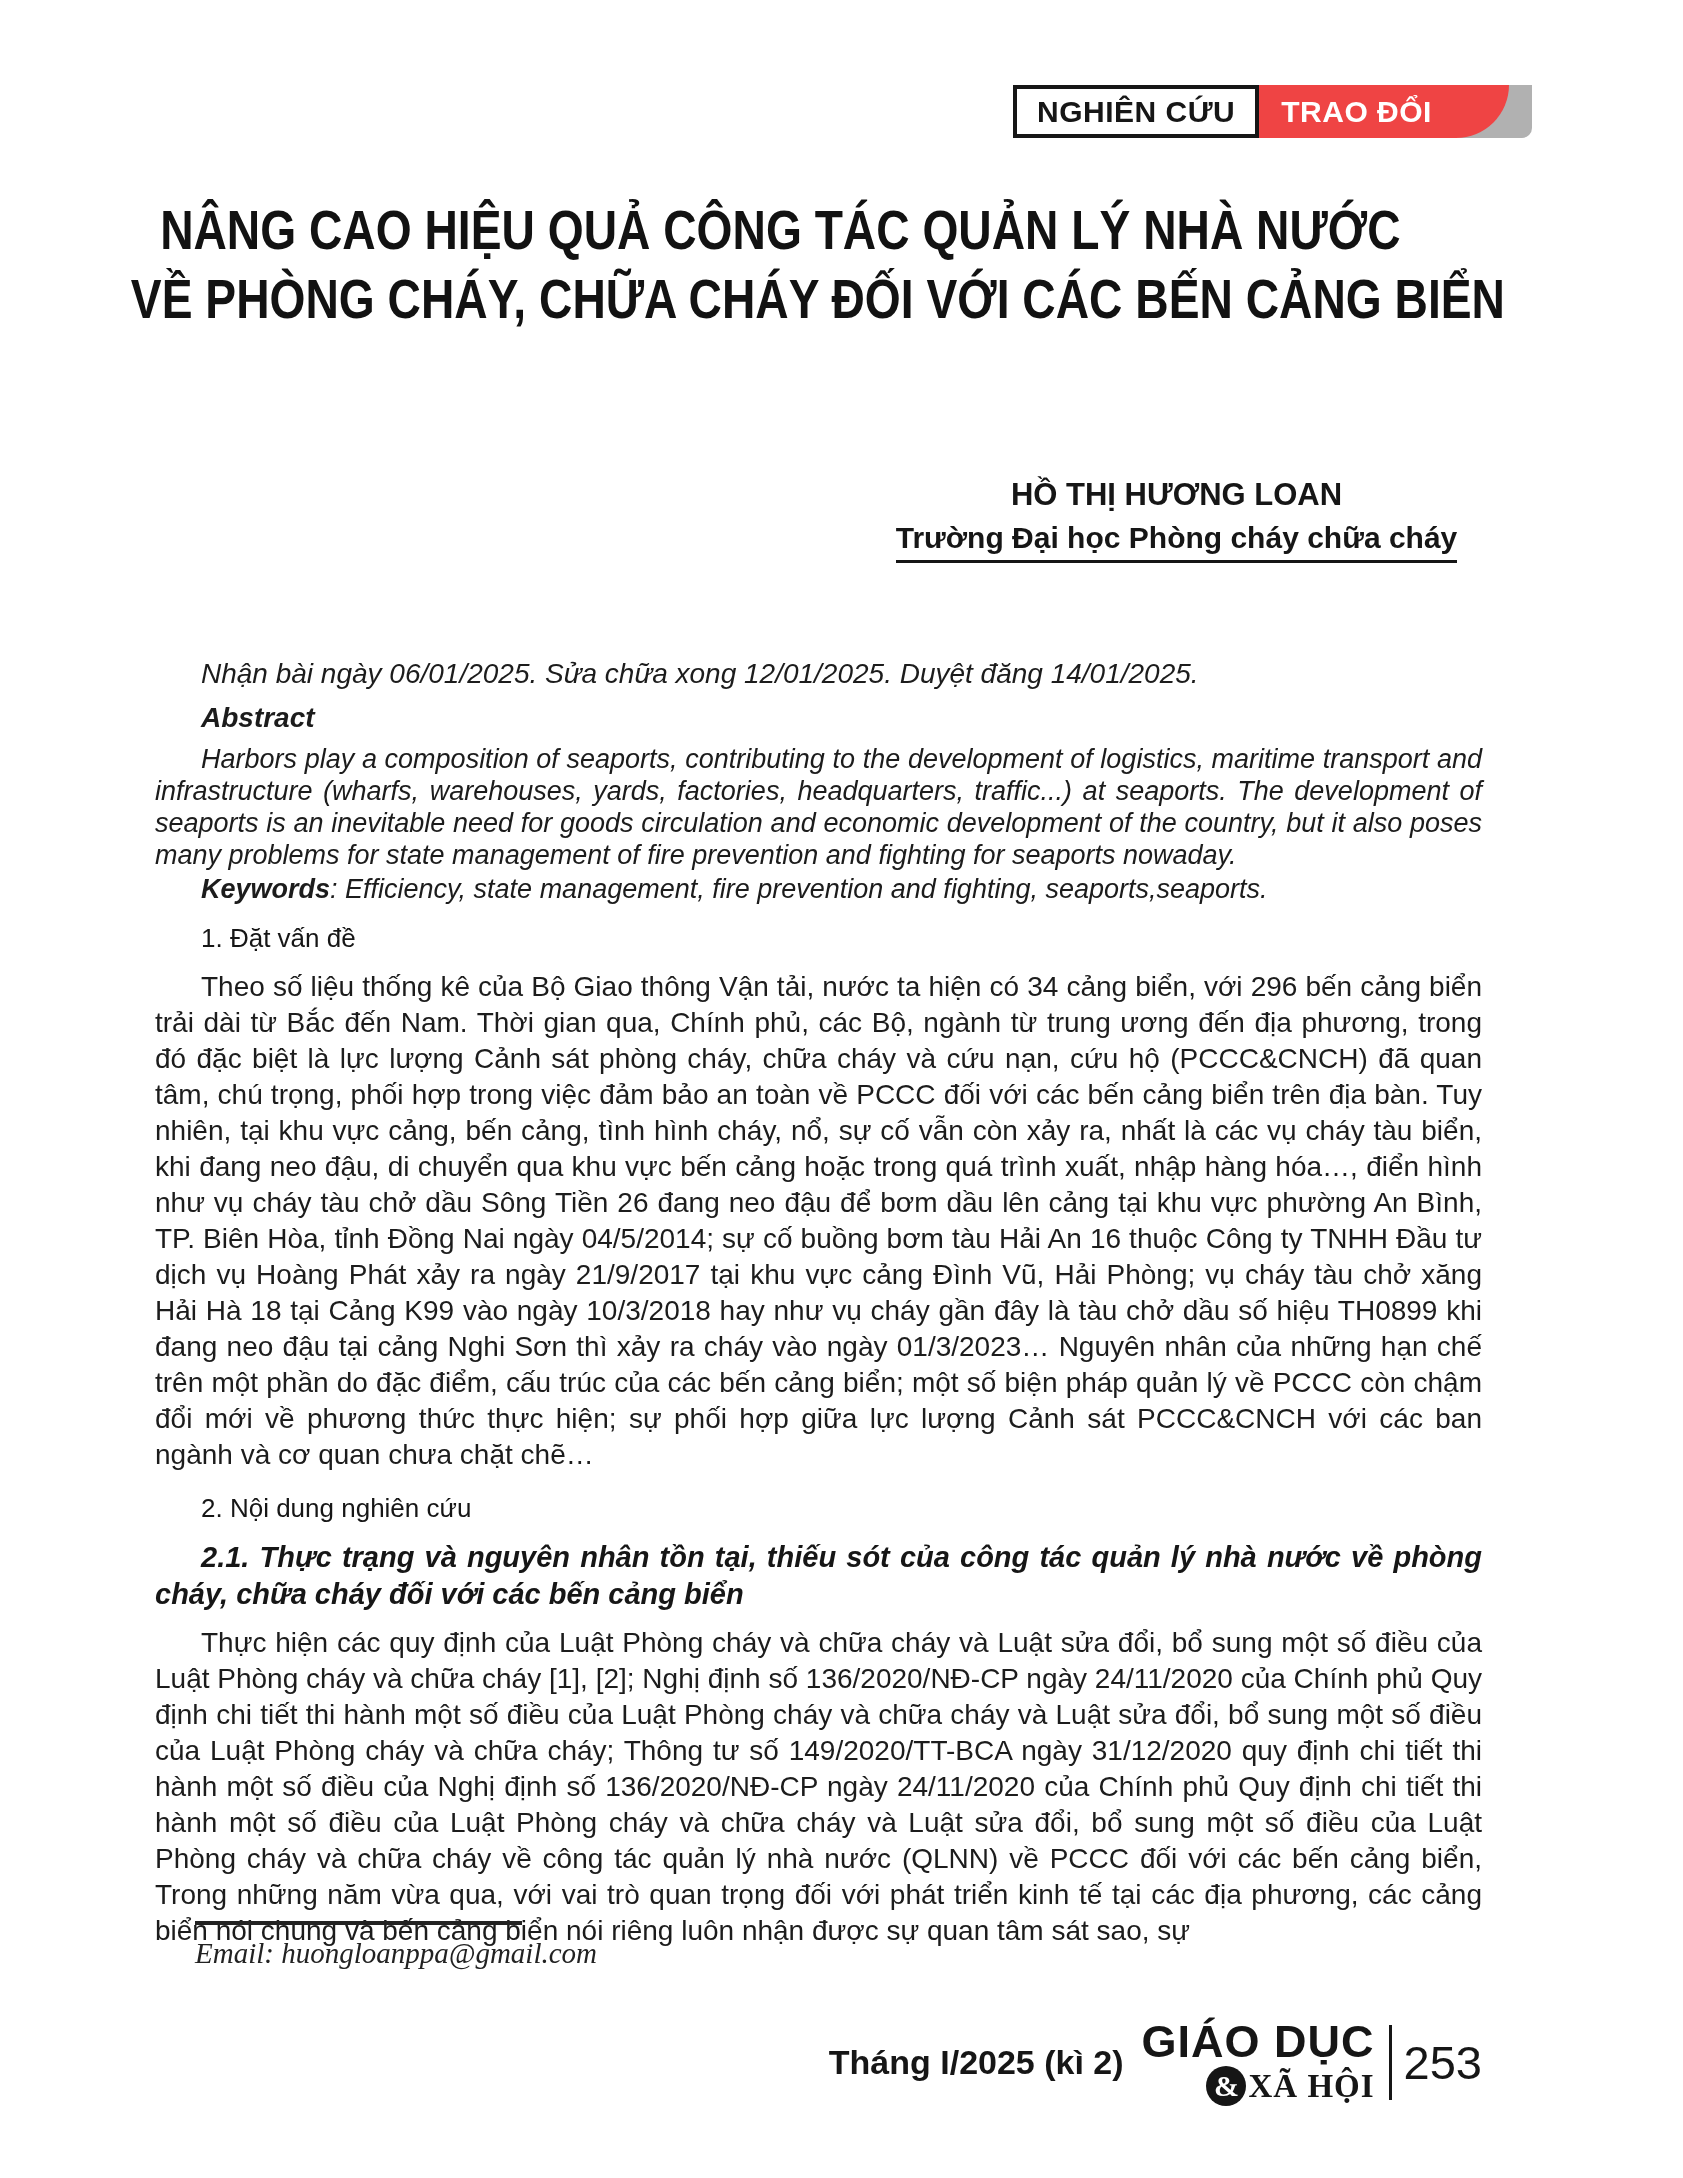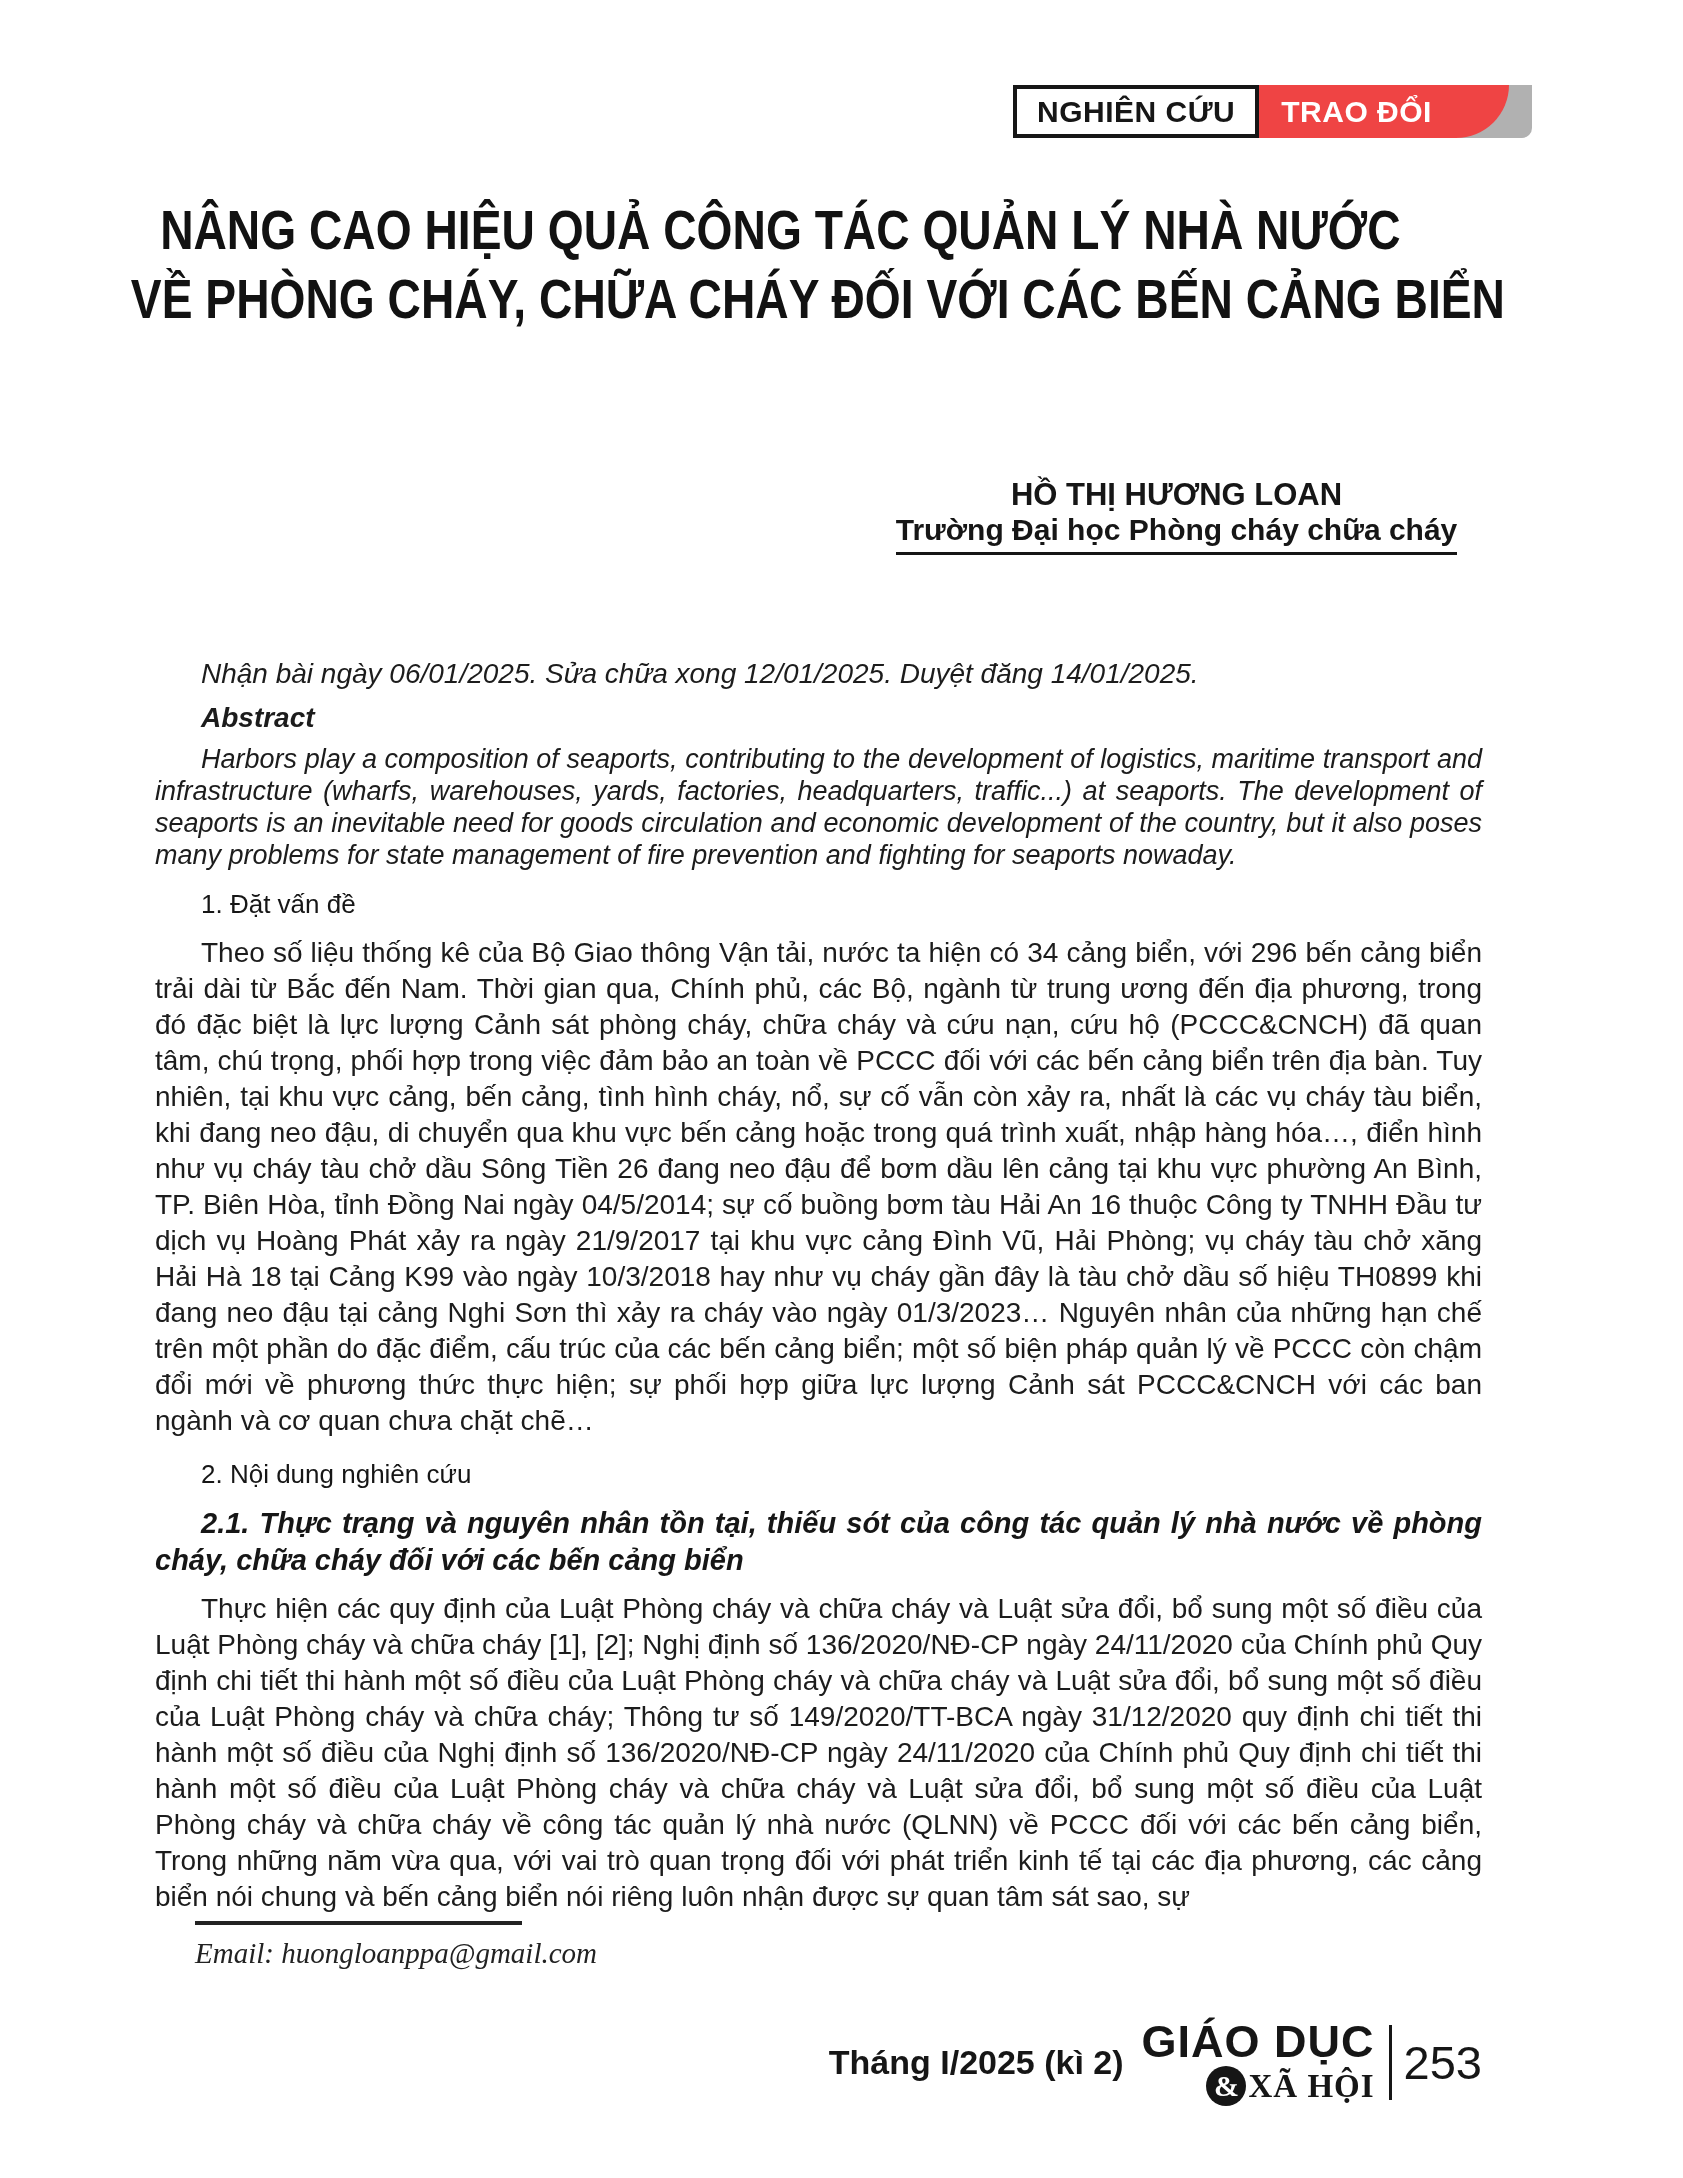--- a/index.html
+++ b/index.html
@@ -21,21 +21,21 @@
     position:absolute;left:0;top:0;bottom:0;width:228px;background:#ef4444;color:#fff;
     border-bottom-right-radius:55px;display:flex;align-items:center;padding-left:22px;
     font-weight:800;font-size:30px;letter-spacing:0.5px;z-index:3;
   }
   
   .title{position:absolute;top:196px;left:0;width:1560px;text-align:center;color:#121212;}
   .title-line{display:inline-block;transform:scaleX(0.84);transform-origin:50% 50%;
     white-space:nowrap;font-weight:800;font-size:55px;line-height:69px;letter-spacing:0;}
   
   .author-block{position:absolute;top:477px;left:830px;width:693px;text-align:center;color:#161616;}
-  .author-name{font-size:31px;font-weight:700;}
+  .author-name{font-size:31px;font-weight:700;margin-bottom:8px;}
   .author-affil{display:inline-block;font-size:30px;font-weight:700;border-bottom:3px solid #161616;padding-bottom:5px;text-align:center;}
   
   .content{position:absolute;left:155px;top:657px;width:1327px;}
   .meta-line{font-style:italic;font-size:28px;line-height:34px;text-indent:46px;margin:0 0 10px 0;}
   .abstract-heading{font-style:italic;font-weight:700;font-size:28px;line-height:34px;text-indent:46px;margin:0 0 8px 0;}
   .abstract-body{font-style:italic;font-size:27px;line-height:32px;text-align:justify;text-indent:46px;margin:0;}
   .keywords{font-style:italic;font-size:27px;line-height:32px;text-indent:46px;margin:2px 0 0 0;}
   .keywords b{font-style:italic;}
   .sec-h{font-size:26px;font-weight:400;line-height:38px;padding-left:46px;margin:14px 0 12px 0;color:#161616;}
   .sec-h2{margin-top:16px;}
@@ -79,20 +79,21 @@
   <div class="author-name">HỒ THỊ HƯƠNG LOAN</div>
   <div>
     <span class="author-affil">Trường Đại học Phòng cháy chữa cháy</span>
   </div>
 </div>
 
 <div class="content">
   <p class="meta-line">Nhận bài ngày 06/01/2025. Sửa chữa xong 12/01/2025. Duyệt đăng 14/01/2025.</p>
   <p class="abstract-heading">Abstract</p>
   <p class="abstract-body">Harbors play a composition of seaports, contributing to the development of logistics, maritime transport and infrastructure (wharfs, warehouses, yards, factories, headquarters, traffic...) at seaports. The development of seaports is an inevitable need for goods circulation and economic development of the country, but it also poses many problems for state management of fire prevention and fighting for seaports nowaday.</p>
+  <p class="keywords"><b>Keywords</b><span>: Efficiency, state management, fire prevention and fighting, seaports,seaports.</span></p>
 
   <p class="sec-h">1. Đặt vấn đề</p>
   <p class="body-para gap">Theo số liệu thống kê của Bộ Giao thông Vận tải, nước ta hiện có 34 cảng biển, với 296 bến cảng biển trải dài từ Bắc đến Nam. Thời gian qua, Chính phủ, các Bộ, ngành từ trung ương đến địa phương, trong đó đặc biệt là lực lượng Cảnh sát phòng cháy, chữa cháy và cứu nạn, cứu hộ (PCCC&amp;CNCH) đã quan tâm, chú trọng, phối hợp trong việc đảm bảo an toàn về PCCC đối với các bến cảng biển trên địa bàn. Tuy nhiên, tại khu vực cảng, bến cảng, tình hình cháy, nổ, sự cố vẫn còn xảy ra, nhất là các vụ cháy tàu biển, khi đang neo đậu, di chuyển qua khu vực bến cảng hoặc trong quá trình xuất, nhập hàng hóa…, điển hình như vụ cháy tàu chở dầu Sông Tiền 26 đang neo đậu để bơm dầu lên cảng tại khu vực phường An Bình, TP. Biên Hòa, tỉnh Đồng Nai ngày 04/5/2014; sự cố buồng bơm tàu Hải An 16 thuộc Công ty TNHH Đầu tư dịch vụ Hoàng Phát xảy ra ngày 21/9/2017 tại khu vực cảng Đình Vũ, Hải Phòng; vụ cháy tàu chở xăng Hải Hà 18 tại Cảng K99 vào ngày 10/3/2018 hay như vụ cháy gần đây là tàu chở dầu số hiệu TH0899 khi đang neo đậu tại cảng Nghi Sơn thì xảy ra cháy vào ngày 01/3/2023… Nguyên nhân của những hạn chế trên một phần do đặc điểm, cấu trúc của các bến cảng biển; một số biện pháp quản lý về PCCC còn chậm đổi mới về phương thức thực hiện; sự phối hợp giữa lực lượng Cảnh sát PCCC&amp;CNCH với các ban ngành và cơ quan chưa chặt chẽ…</p>
 
   <p class="sec-h sec-h2">2. Nội dung nghiên cứu</p>
   <p class="sub-h">2.1. Thực trạng và nguyên nhân tồn tại, thiếu sót của công tác quản lý nhà nước về phòng cháy, chữa cháy đối với các bến cảng biển</p>
   <p class="body-para">Thực hiện các quy định của Luật Phòng cháy và chữa cháy và Luật sửa đổi, bổ sung một số điều của Luật Phòng cháy và chữa cháy [1], [2]; Nghị định số 136/2020/NĐ-CP ngày 24/11/2020 của Chính phủ Quy định chi tiết thi hành một số điều của Luật Phòng cháy và chữa cháy và Luật sửa đổi, bổ sung một số điều của Luật Phòng cháy và chữa cháy; Thông tư số 149/2020/TT-BCA ngày 31/12/2020 quy định chi tiết thi hành một số điều của Nghị định số 136/2020/NĐ-CP ngày 24/11/2020 của Chính phủ Quy định chi tiết thi hành một số điều của Luật Phòng cháy và chữa cháy và Luật sửa đổi, bổ sung một số điều của Luật Phòng cháy và chữa cháy về công tác quản lý nhà nước (QLNN) về PCCC đối với các bến cảng biển, Trong những năm vừa qua, với vai trò quan trọng đối với phát triển kinh tế tại các địa phương, các cảng biển nói chung và bến cảng biển nói riêng luôn nhận được sự quan tâm sát sao, sự</p>
 </div>
 
 <div class="footnote">

